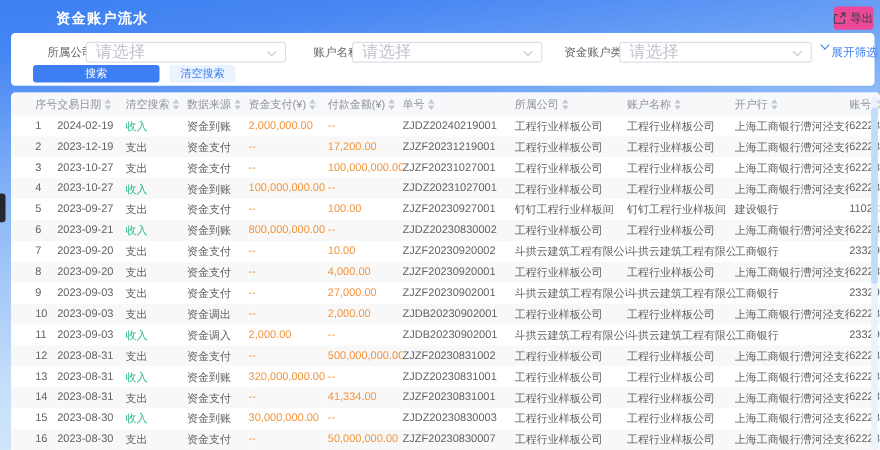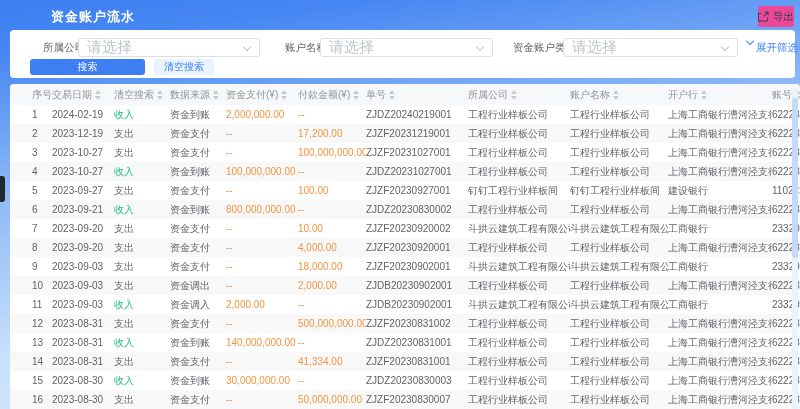--- a/index.html
+++ b/index.html
@@ -235,21 +235,21 @@
           <td>工程行业样板公司</td>
           <td>上海工商银行漕河泾支行</td>
           <td>622230111</td>
         </tr>
         <tr>
           <td class="c0">9</td>
           <td>2023-09-03</td>
           <td>支出</td>
           <td>资金支付</td>
           <td class="amt">--</td>
-          <td class="amt">18,000.00</td>
+          <td class="amt">27,000.00</td>
           <td>ZJZF20230902001</td>
           <td>斗拱云建筑工程有限公司</td>
           <td>斗拱云建筑工程有限公司</td>
           <td>工商银行</td>
           <td>233294894</td>
         </tr>
         <tr>
           <td class="c0">10</td>
           <td>2023-09-03</td>
           <td>支出</td>
@@ -286,21 +286,21 @@
           <td>工程行业样板公司</td>
           <td>工程行业样板公司</td>
           <td>上海工商银行漕河泾支行</td>
           <td>622230111</td>
         </tr>
         <tr>
           <td class="c0">13</td>
           <td>2023-08-31</td>
           <td class="dir-in">收入</td>
           <td>资金到账</td>
-          <td class="amt">140,000,000.00</td>
+          <td class="amt">320,000,000.00</td>
           <td class="amt">--</td>
           <td>ZJDZ20230831001</td>
           <td>工程行业样板公司</td>
           <td>工程行业样板公司</td>
           <td>上海工商银行漕河泾支行</td>
           <td>622230111</td>
         </tr>
         <tr>
           <td class="c0">14</td>
           <td>2023-08-31</td>

